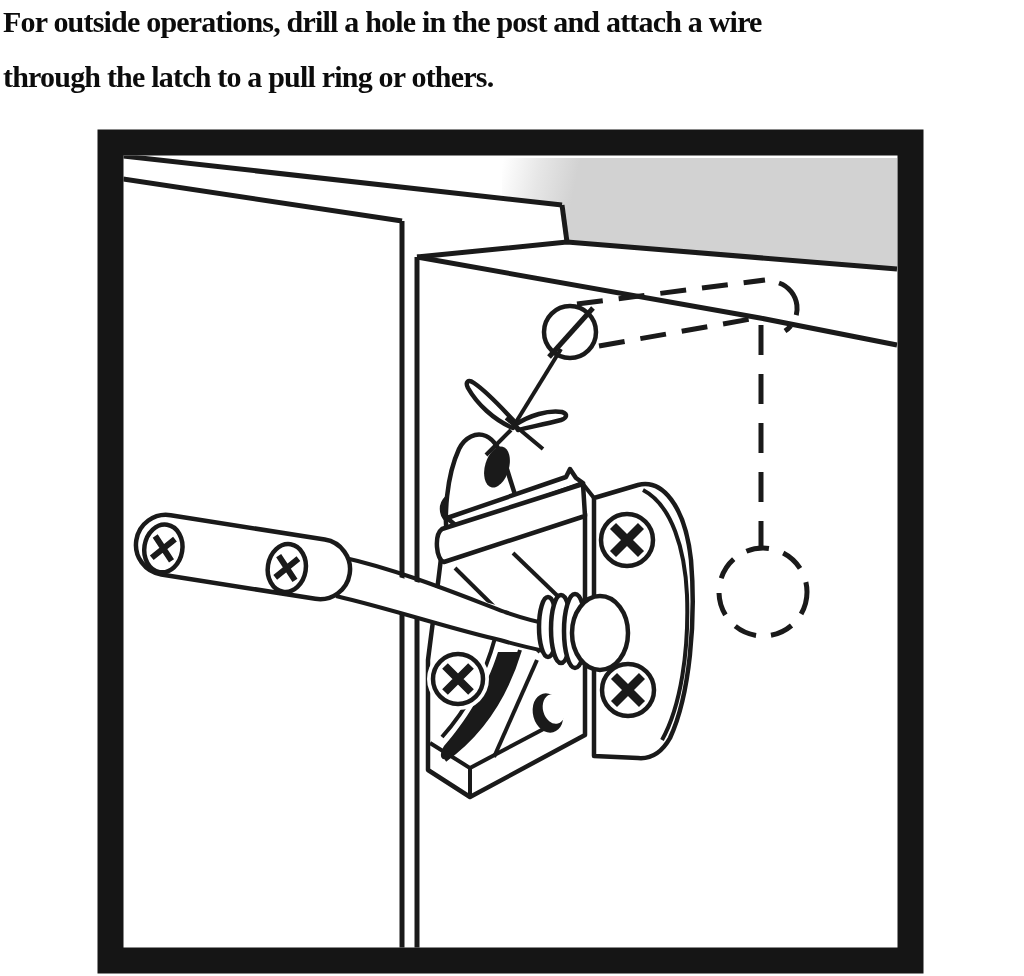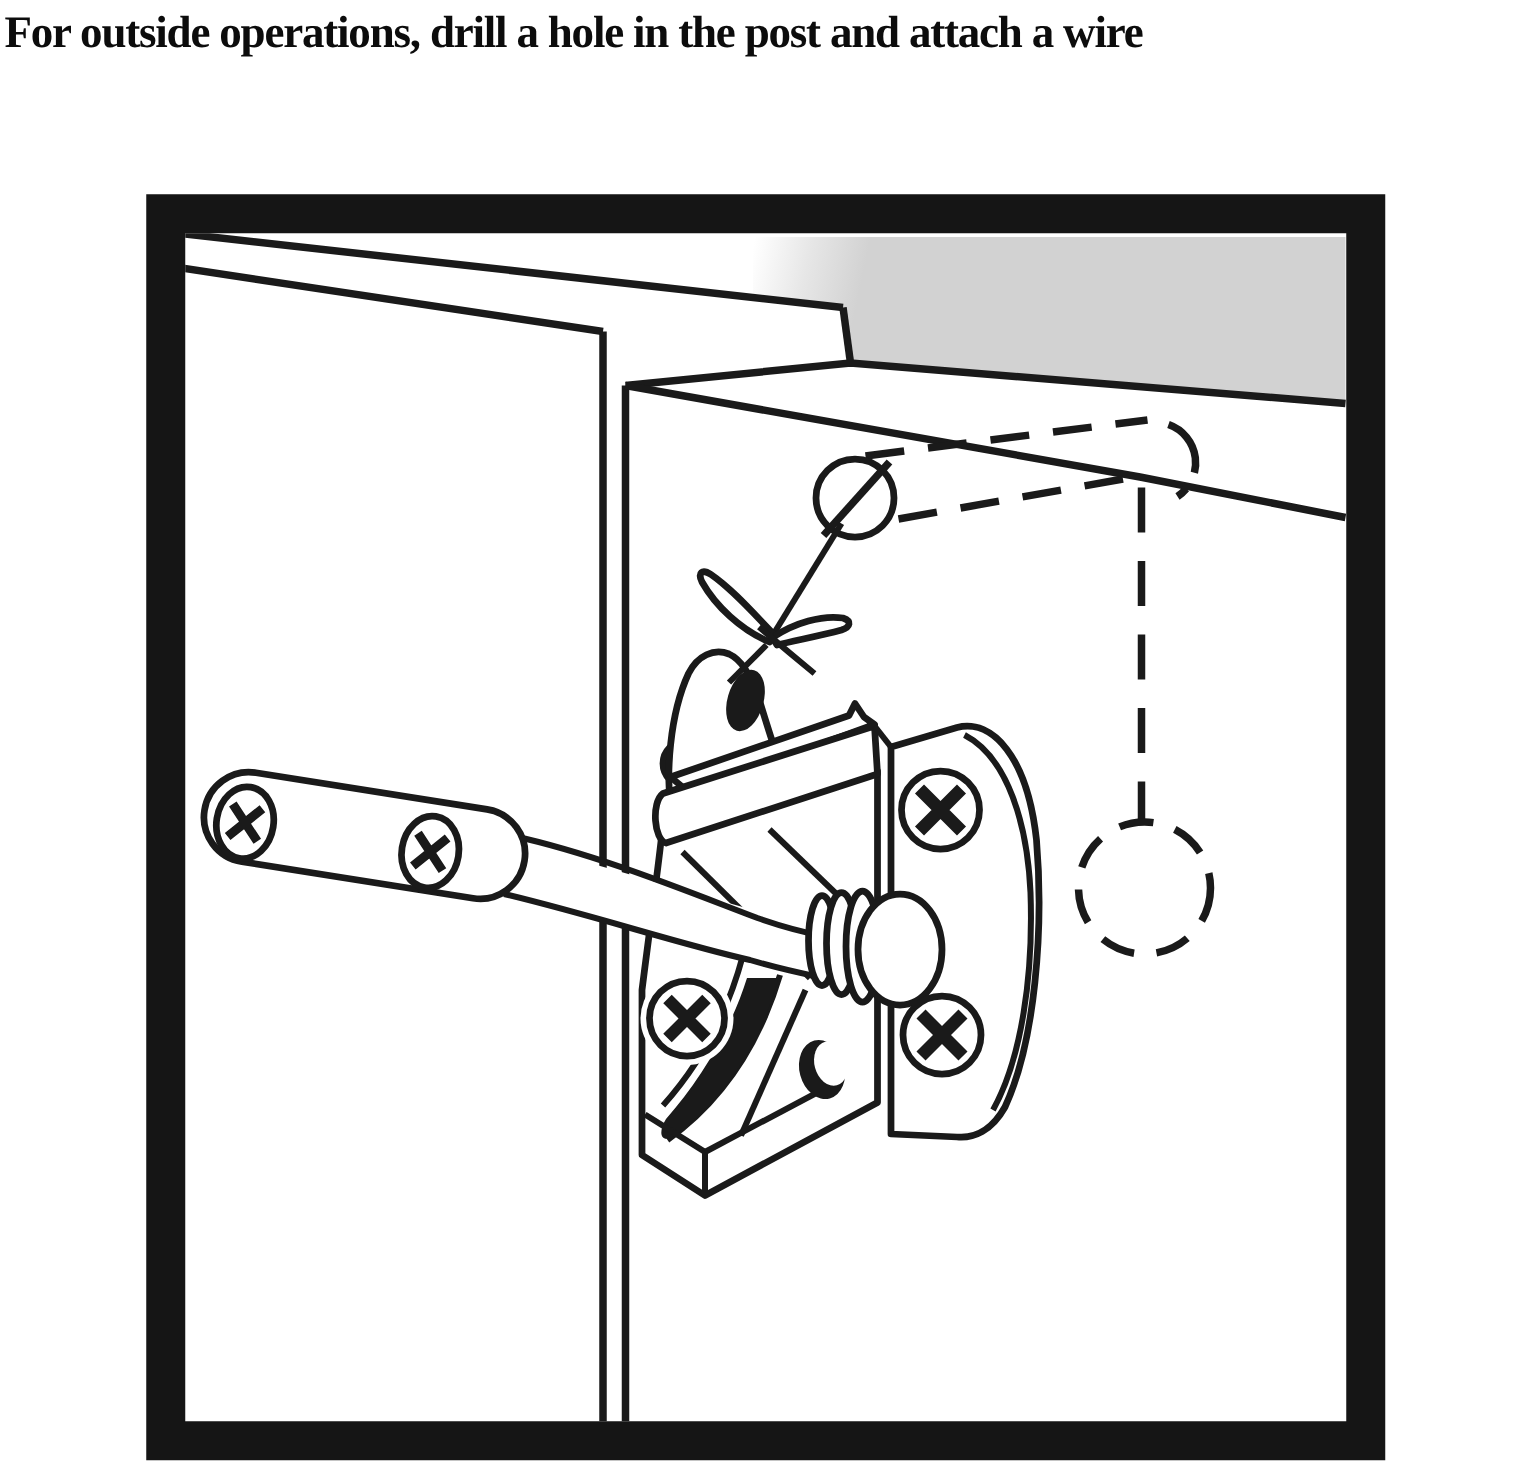--- a/index.html
+++ b/index.html
@@ -15,20 +15,21 @@
   .wfill{fill:#ffffff;stroke:#1a1a1a;stroke-width:4.5;stroke-linejoin:round;}
   .blk{fill:#1a1a1a;stroke:none;}
 </style>
 </head>
 <body>
 
 <div class="page">
 
   <div class="caption">
     <div>For outside operations, drill a hole in the post and attach a wire</div>
+    <div>through the latch to a pull ring or others.</div>
   </div>
 
   <svg width="1024" height="976" viewBox="0 0 1024 976" role="img" aria-label="Black and white line-art instruction diagram inside a thick black square frame: an automatic gate latch mounted on a fence post, a strike arm with screws mounted on the gate board, a wire tied through the latch lever leading up to a drilled hole marker, and dashed guide lines with a dashed circle showing where to drill the hole in the post. Gray sky area appears behind the top of the post.">
     <defs>
       <linearGradient id="fadeL" gradientUnits="userSpaceOnUse" x1="498" y1="185" x2="572" y2="200">
         <stop offset="0" stop-color="#d2d2d2" stop-opacity="0"></stop>
         <stop offset="0.5" stop-color="#d2d2d2" stop-opacity="0.55"></stop>
         <stop offset="1" stop-color="#d2d2d2" stop-opacity="1"></stop>
       </linearGradient>
       <clipPath id="inner">

